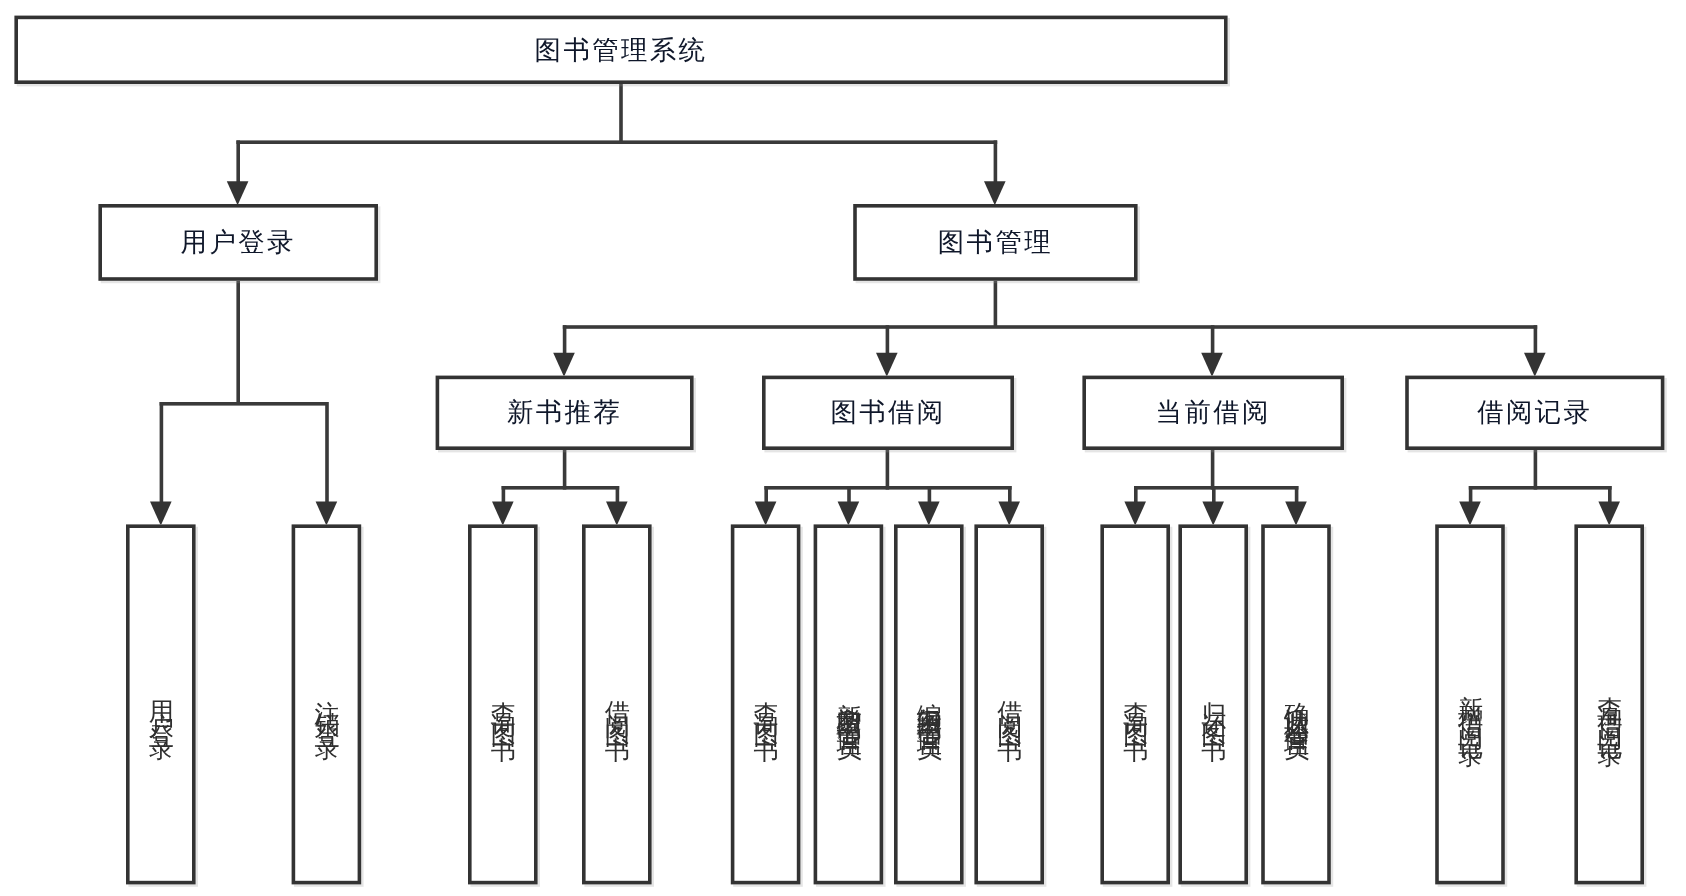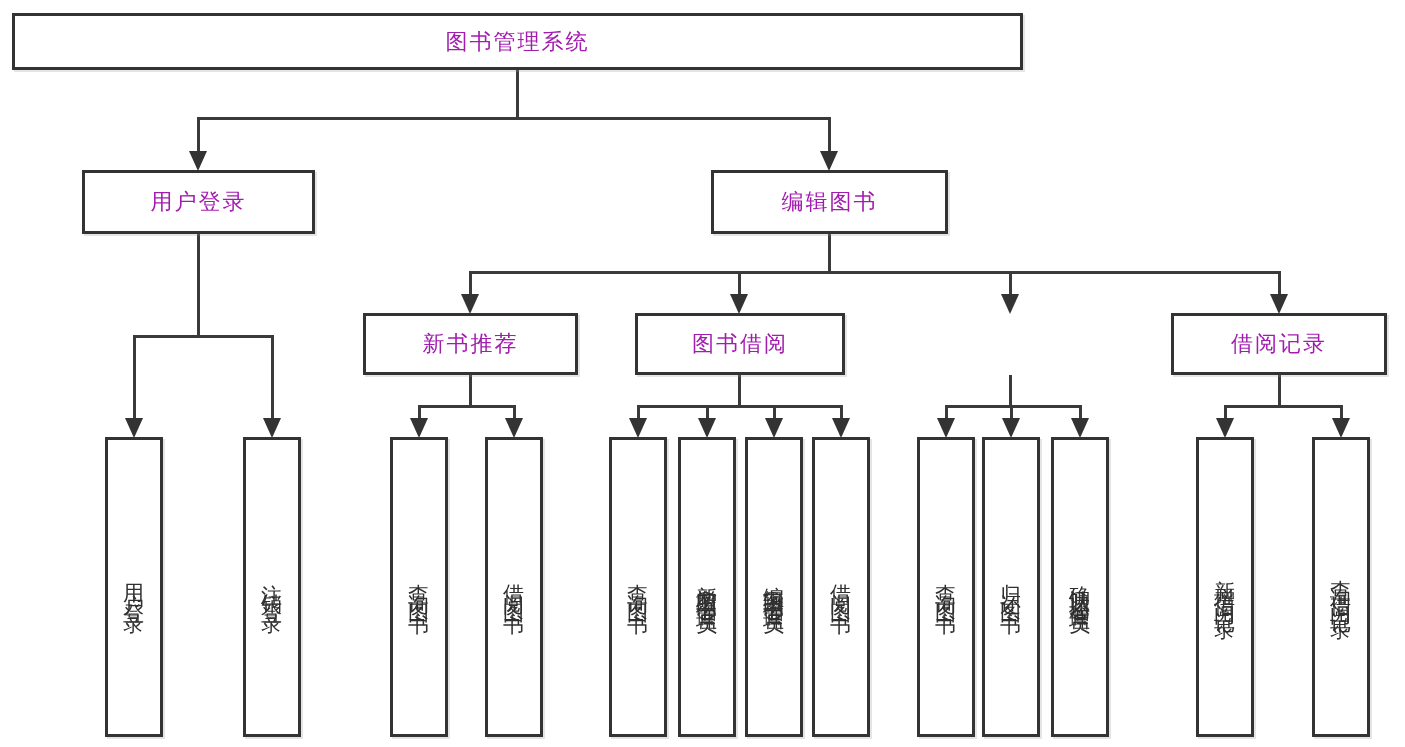--- a/index.html
+++ b/index.html
@@ -12,21 +12,21 @@
   .hl{position:absolute;height:3px;background:#3a3a3a;}
   .ar{position:absolute;width:0;height:0;
       border-left:9px solid transparent;border-right:9px solid transparent;
       border-top:20px solid #333;}
   
   .box{
     position:absolute;background:#fff;border:3px solid #333;box-sizing:border-box;
     display:flex;align-items:center;justify-content:center;
     box-shadow:2px 2px 0 rgba(150,150,150,.25);
   }
-  .hlabel{font-size:22px;letter-spacing:2px;color:#a21caf;white-space:nowrap;}
+  .hlabel{font-size:22px;letter-spacing:2px;color:#0f172a;white-space:nowrap;}
   .leaf{
     position:absolute;top:437px;width:58px;height:300px;background:#fff;
     border:3px solid #333;box-sizing:border-box;
     display:flex;align-items:center;justify-content:center;
     box-shadow:2px 2px 0 rgba(150,150,150,.25);
   }
   .vtext{
     writing-mode:vertical-rl;text-orientation:mixed;
     font-size:21px;line-height:1;letter-spacing:10px;color:#2f2f2f;
   }
@@ -102,28 +102,31 @@
   <div class="ar" style="left:1332px;top:418px"></div>
 
   <div class="box" style="left:12px;top:13px;width:1011px;height:57px">
     <span class="hlabel">图书管理系统</span>
   </div>
 
   <div class="box" style="left:82px;top:170px;width:233px;height:64px">
     <span class="hlabel">用户登录</span>
   </div>
   <div class="box" style="left:711px;top:170px;width:237px;height:64px">
-    <span class="hlabel">编辑图书</span>
+    <span class="hlabel">图书管理</span>
   </div>
 
   <div class="box" style="left:363px;top:313px;width:215px;height:62px">
     <span class="hlabel">新书推荐</span>
   </div>
   <div class="box" style="left:635px;top:313px;width:210px;height:62px">
     <span class="hlabel">图书借阅</span>
+  </div>
+  <div class="box" style="left:902px;top:313px;width:218px;height:62px">
+    <span class="hlabel">当前借阅</span>
   </div>
   <div class="box" style="left:1171px;top:313px;width:216px;height:62px">
     <span class="hlabel">借阅记录</span>
   </div>
 
   <div class="leaf" style="left:105px">
     <span class="vtext">用户登录</span>
   </div>
   <div class="leaf" style="left:243px">
     <span class="vtext">注销登录</span>

